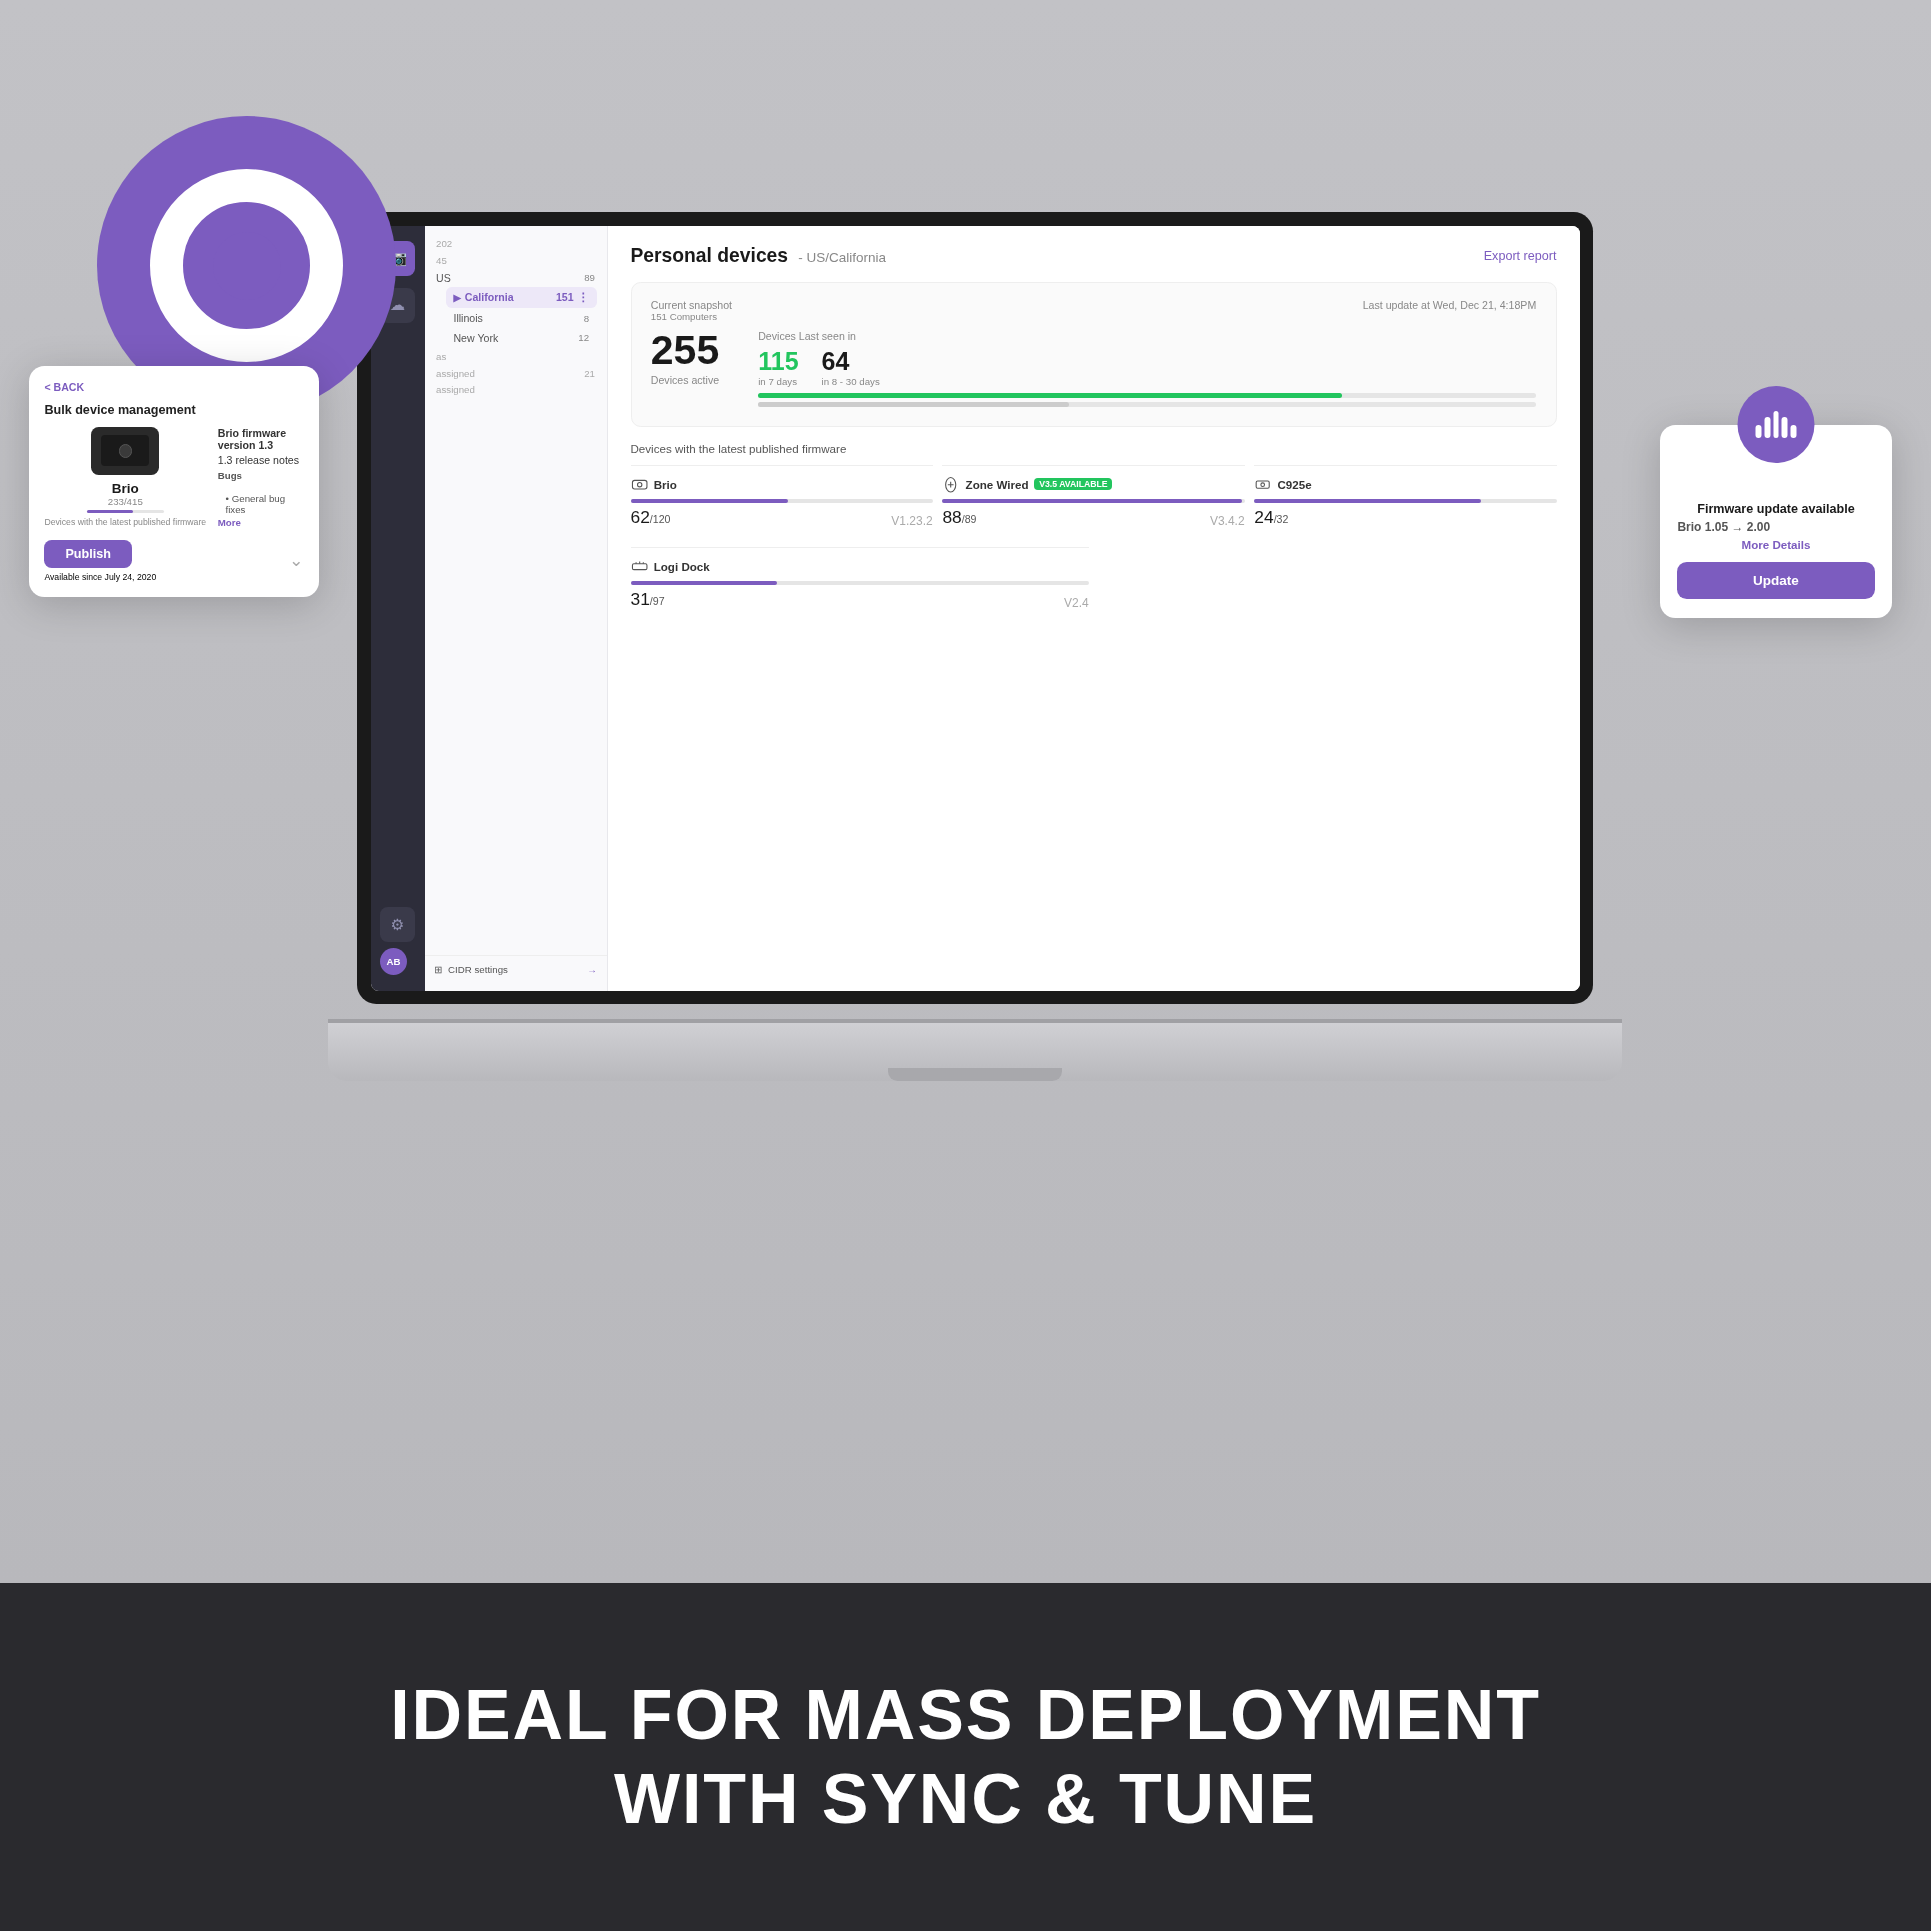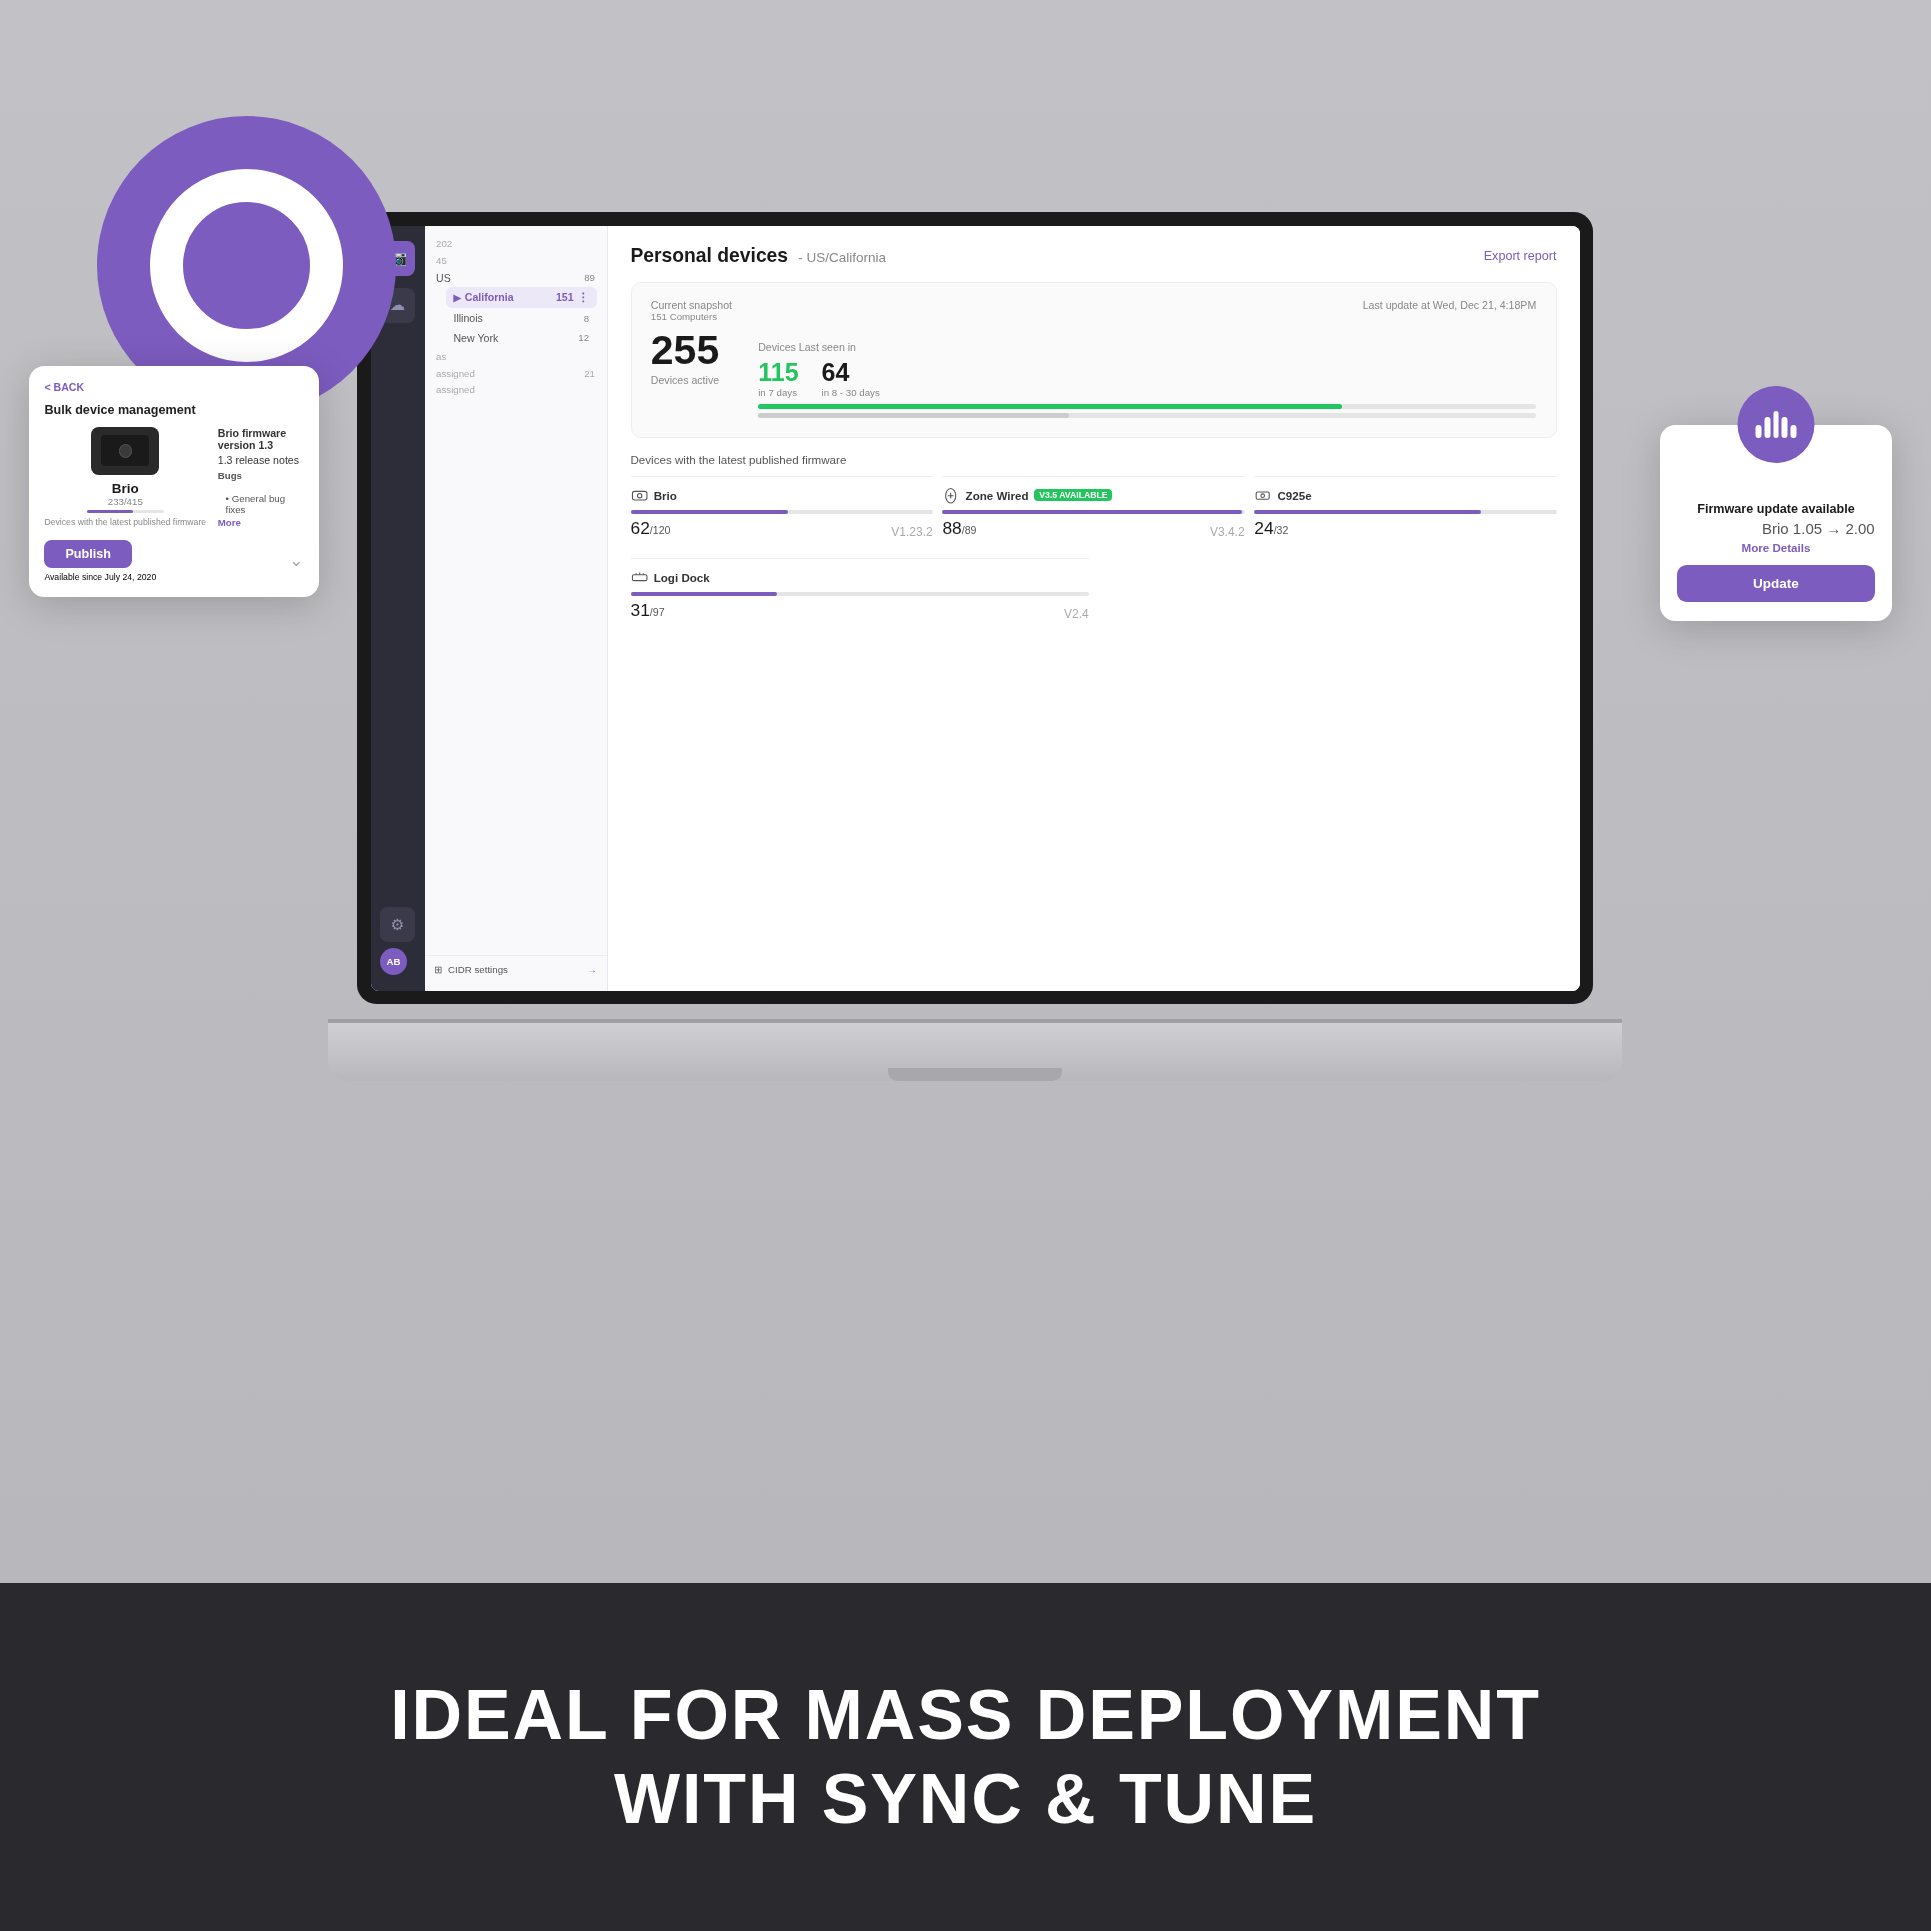--- a/index.html
+++ b/index.html
@@ -230,21 +230,20 @@
       color: #888;
       margin-top: 3.9px;
     }
     .stats-right {
       flex: 1;
     }
     .devices-last-seen {
       font-size: 10.6px;
       color: #888;
       margin-bottom: 5.8px;
-      margin-top: 11px;
     }
     .stat-row {
       display: flex;
       gap: 23px;
       margin-bottom: 5.8px;
     }
     .stat-item {}
     .stat-num {
       font-size: 25px;
       font-weight: 700;
@@ -519,24 +518,25 @@
     }
     .fw-card-title {
       font-size: 12.6px;
       font-weight: 700;
       color: #1a1a1a;
       text-align: center;
       margin-top: 9.7px;
       margin-bottom: 3.9px;
     }
     .fw-card-subtitle {
-      font-size: 15px;
+      font-size: 12px;
       color: #555;
-      text-align: right;
+      text-align: left;
       margin-bottom: 3.9px;
+      font-weight: bold;
     }
     .fw-more-details {
       color: #7c5cbf;
       font-size: 11.6px;
       font-weight: 600;
       text-align: center;
       display: block;
       margin-bottom: 11.6px;
     }
     .update-btn {

